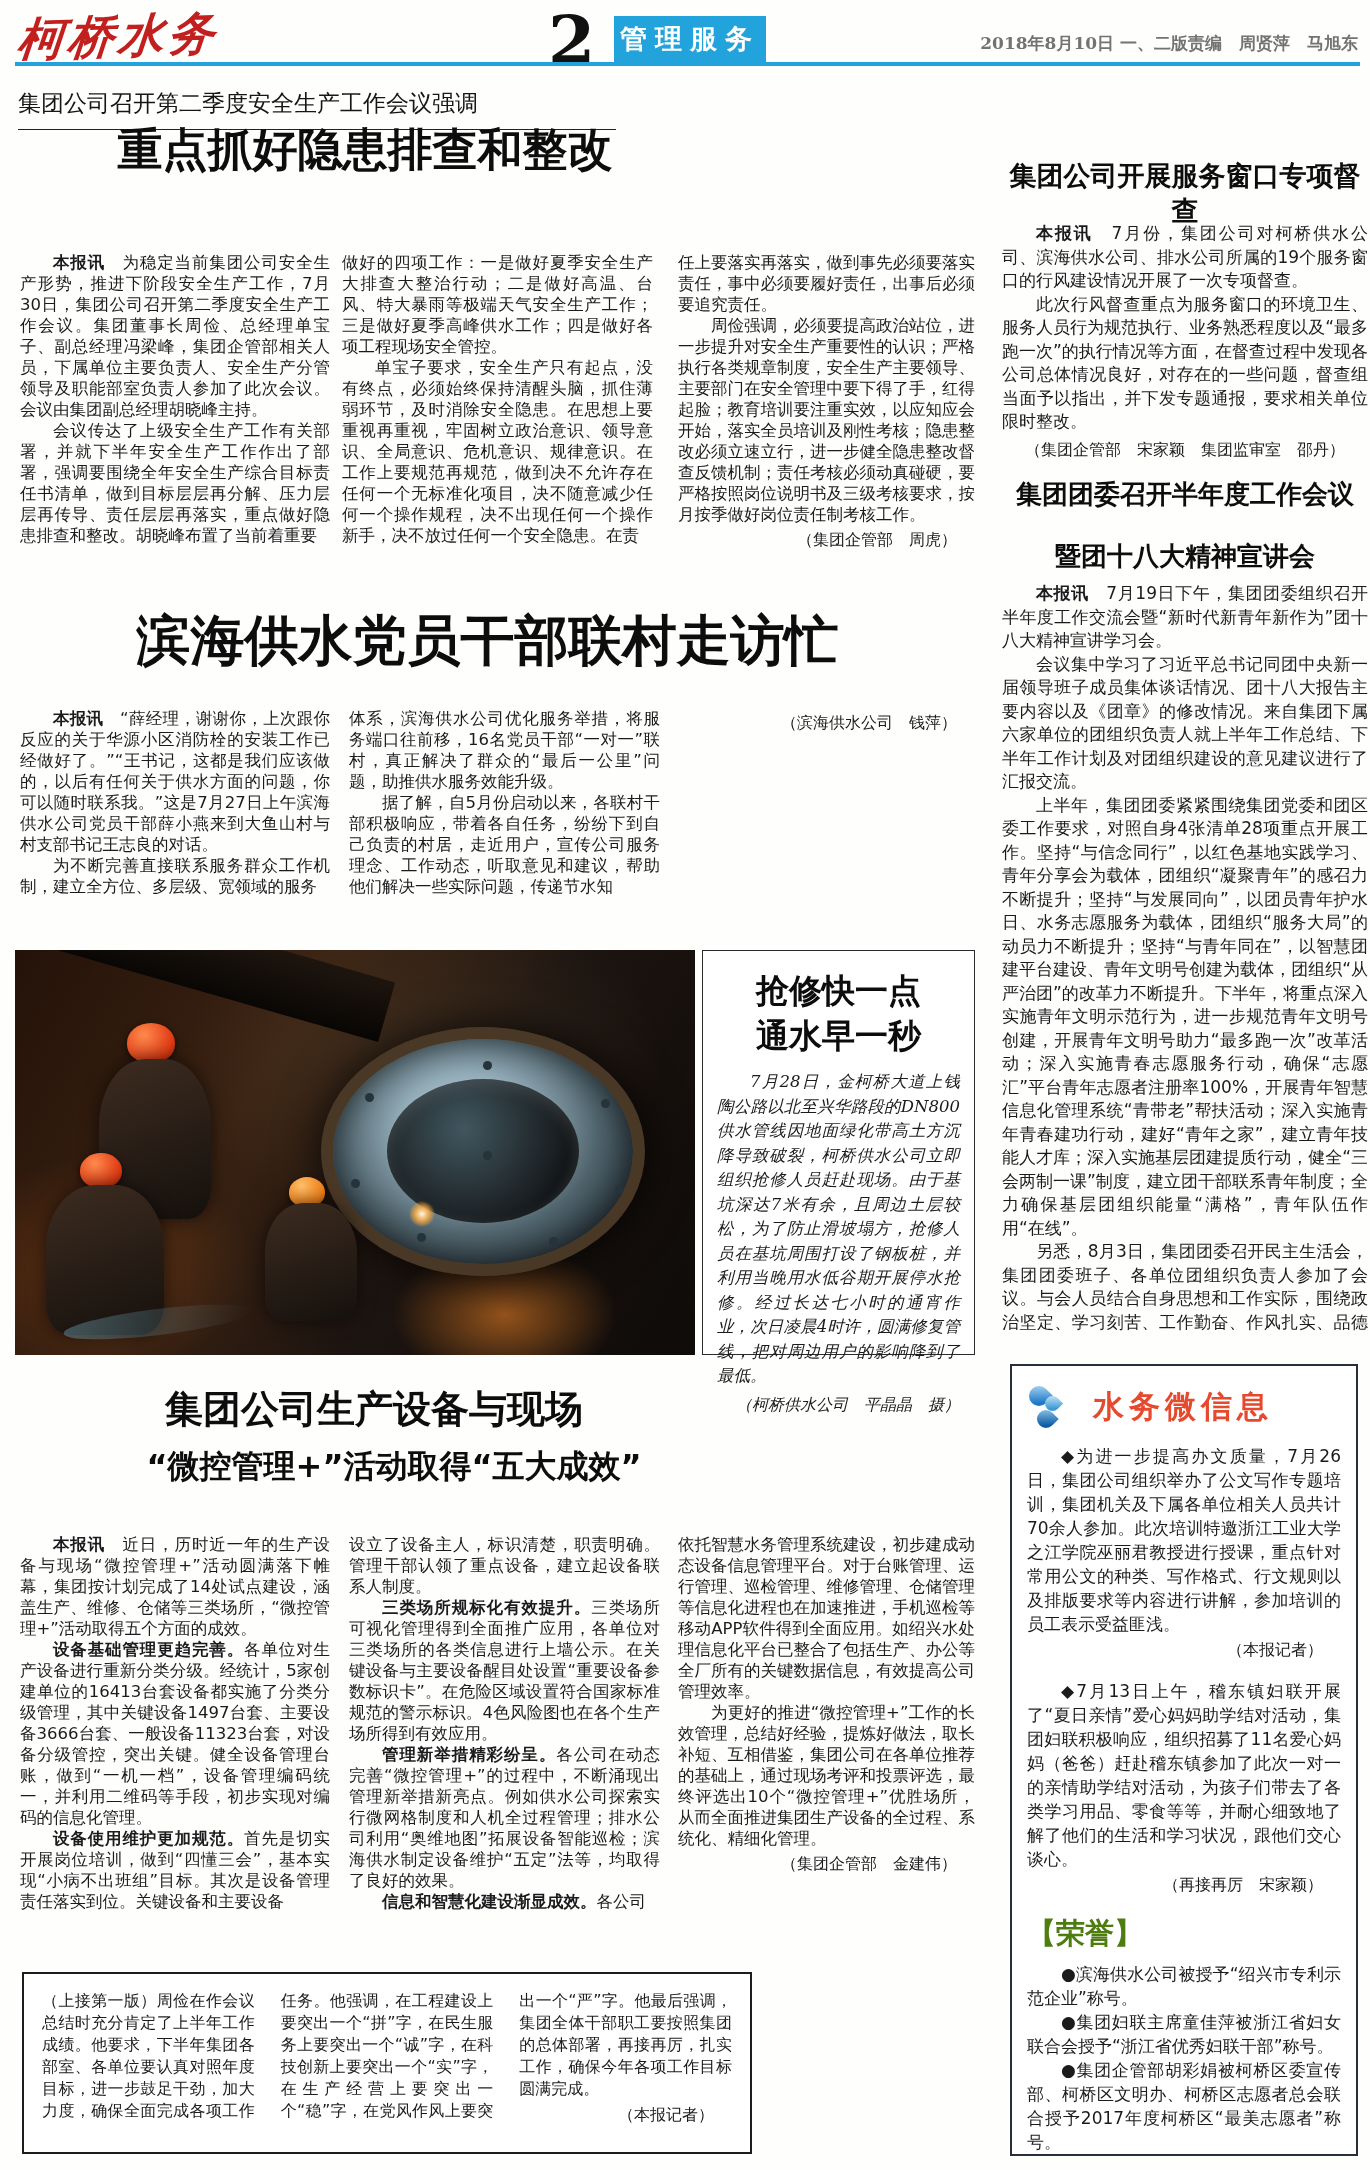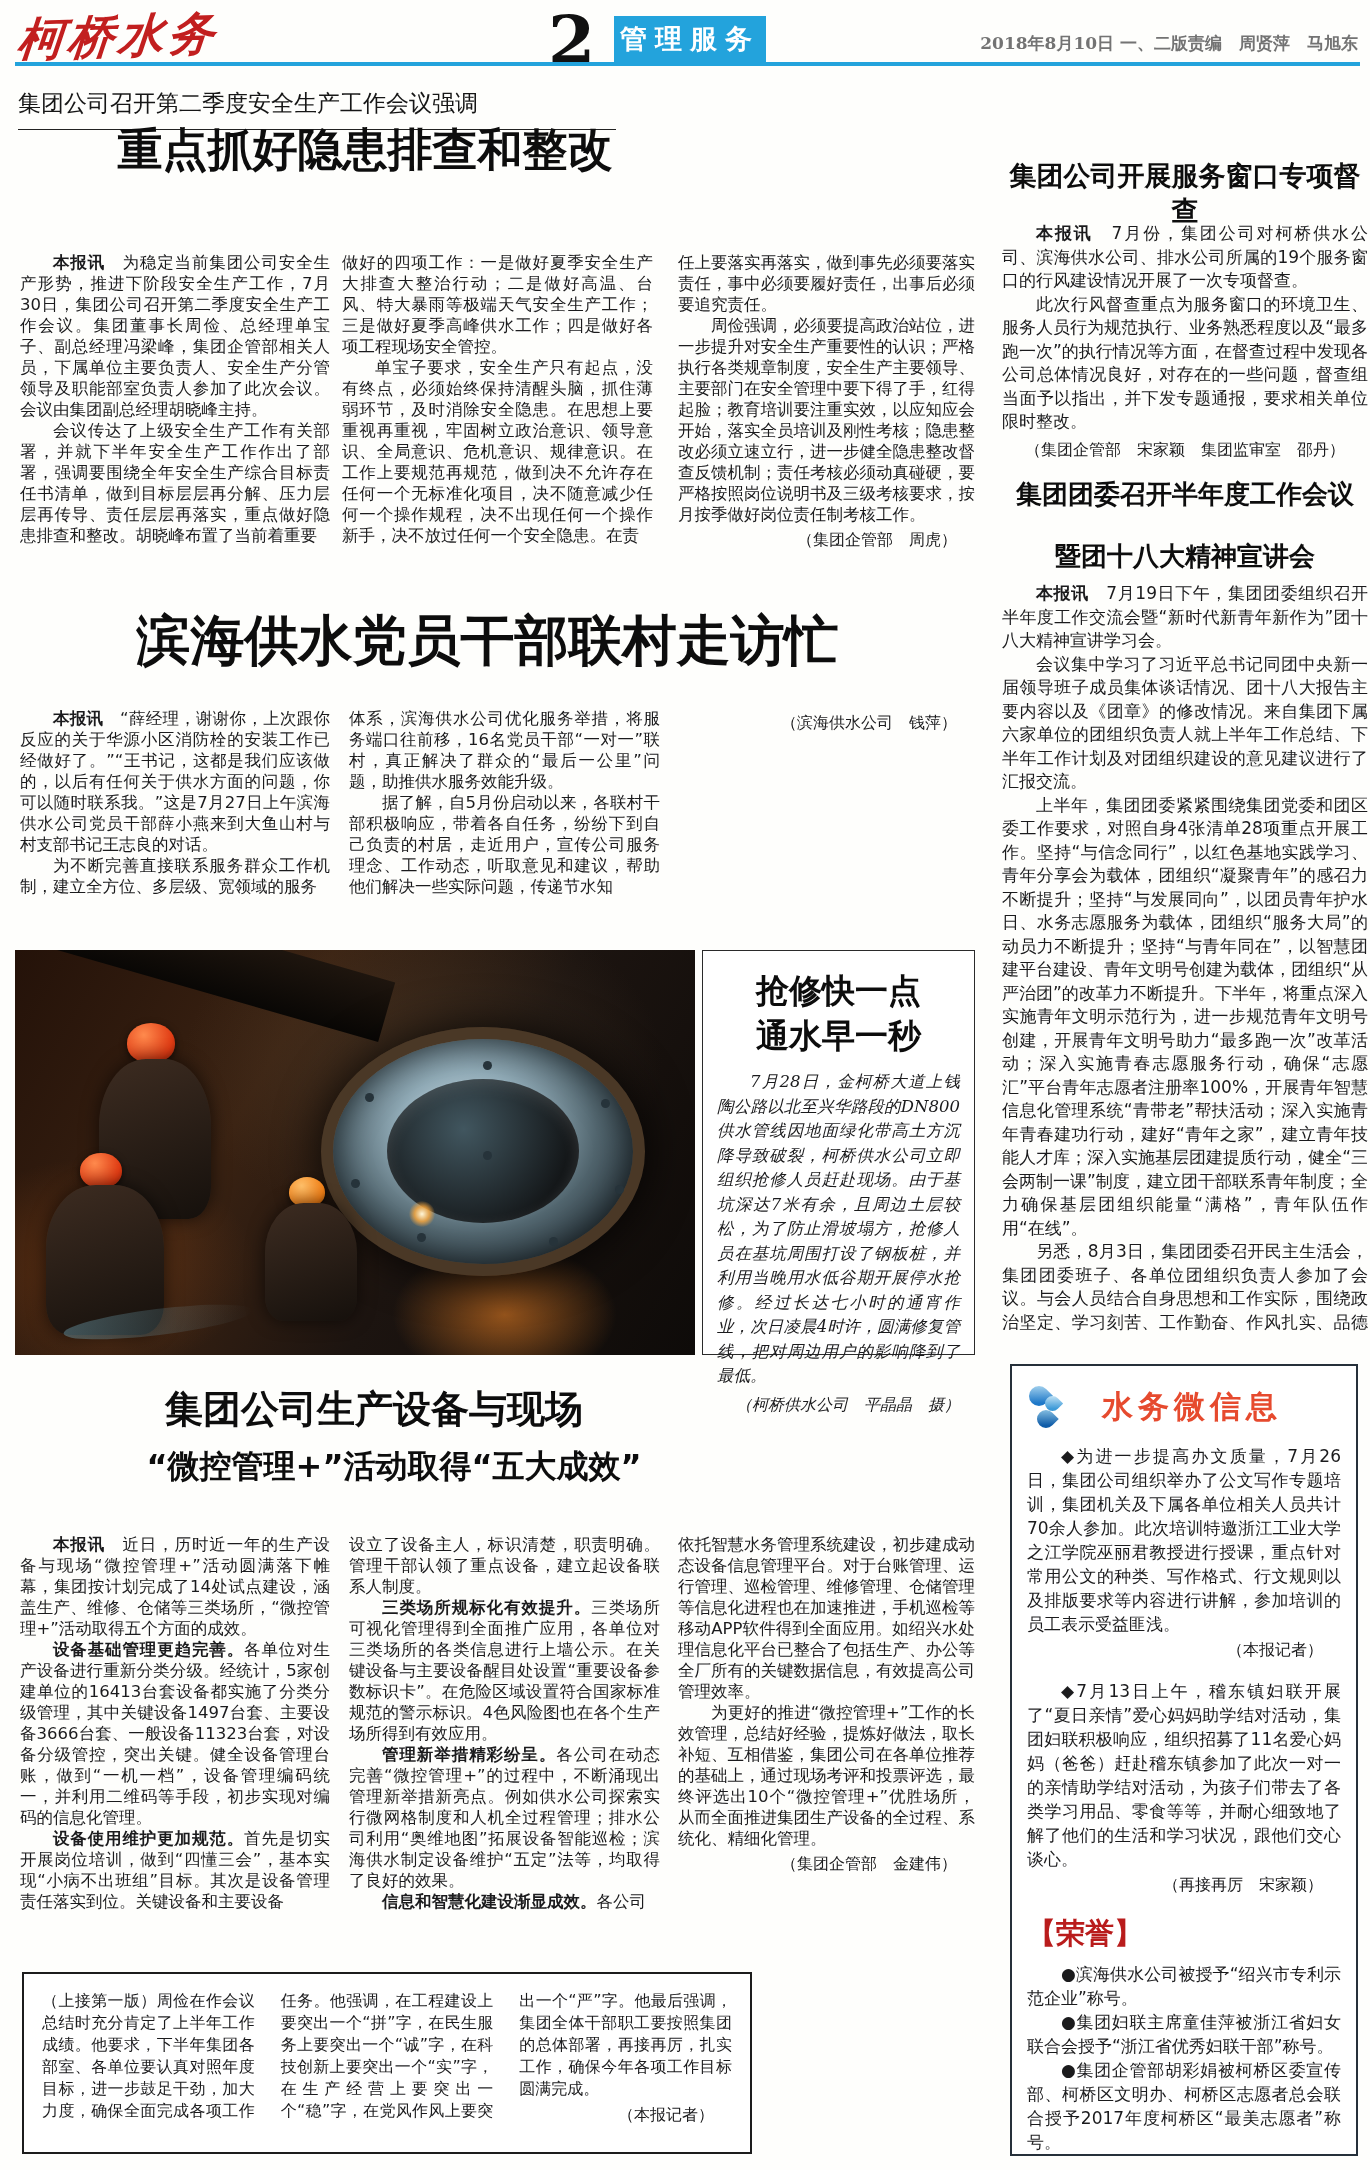--- a/index.html
+++ b/index.html
@@ -70,30 +70,30 @@
   .cap-credit{margin-top:6px;text-align:right;font:italic 16px "DejaVu Serif","Liberation Serif",serif;}
 
   
   .contbox{left:22px;top:1972px;width:730px;height:182px;border:2px solid #1c1c1c;
     box-sizing:border-box;padding:16px 18px;column-count:3;column-gap:26px;
     font-size:16px;line-height:22px;text-align:justify;background:#fff;}
 
   
   .wxbox{left:1010px;top:1364px;width:348px;height:792px;border:2px solid #26303a;
     box-sizing:border-box;padding:16px 15px;background:#fff;}
-  .wx-head{display:flex;align-items:center;gap:27px;margin:2px 0 14px;}
+  .wx-head{display:flex;align-items:center;gap:18px;margin:2px 0 14px;}
   .wx-drops{position:relative;width:48px;height:46px;flex:0 0 auto;}
   .drop{position:absolute;border-radius:58% 2% 58% 58%;transform:rotate(45deg);
     background:linear-gradient(135deg,#bfe4f6,#1e78c8 75%);}
   .drop.d1{left:2px;top:2px;width:20px;height:20px;}
   .drop.d2{left:18px;top:12px;width:15px;height:15px;background:linear-gradient(135deg,#dff2fb,#3c9ad8 75%);}
   .drop.d3{left:10px;top:26px;width:18px;height:18px;background:linear-gradient(135deg,#9fd4ee,#0f5ca8 75%);}
   .wx-title{color:#e64a2e;font-size:31px;font-weight:900;letter-spacing:5px;white-space:nowrap;}
   .wx-item{font-size:17px;line-height:24px;text-align:justify;}
-  .honors-title{color:#b91c1c;font-size:29px;font-weight:900;margin:18px 0 8px;}
+  .honors-title{color:#4d7c0f;font-size:29px;font-weight:900;margin:18px 0 8px;}
 </style>
 </head>
 <body>
 
 <div class="canvas">
 
   <div class="abs masthead">柯桥水务</div>
   <div class="abs pagenum">2</div>
   <div class="abs section-badge">管理服务</div>
   <div class="abs dateline">

